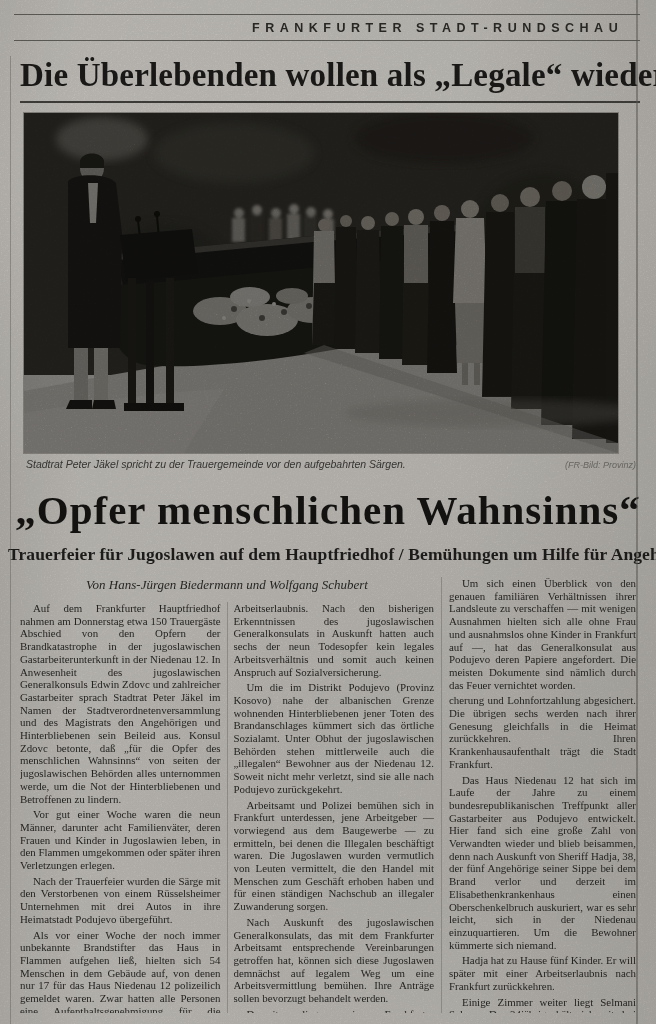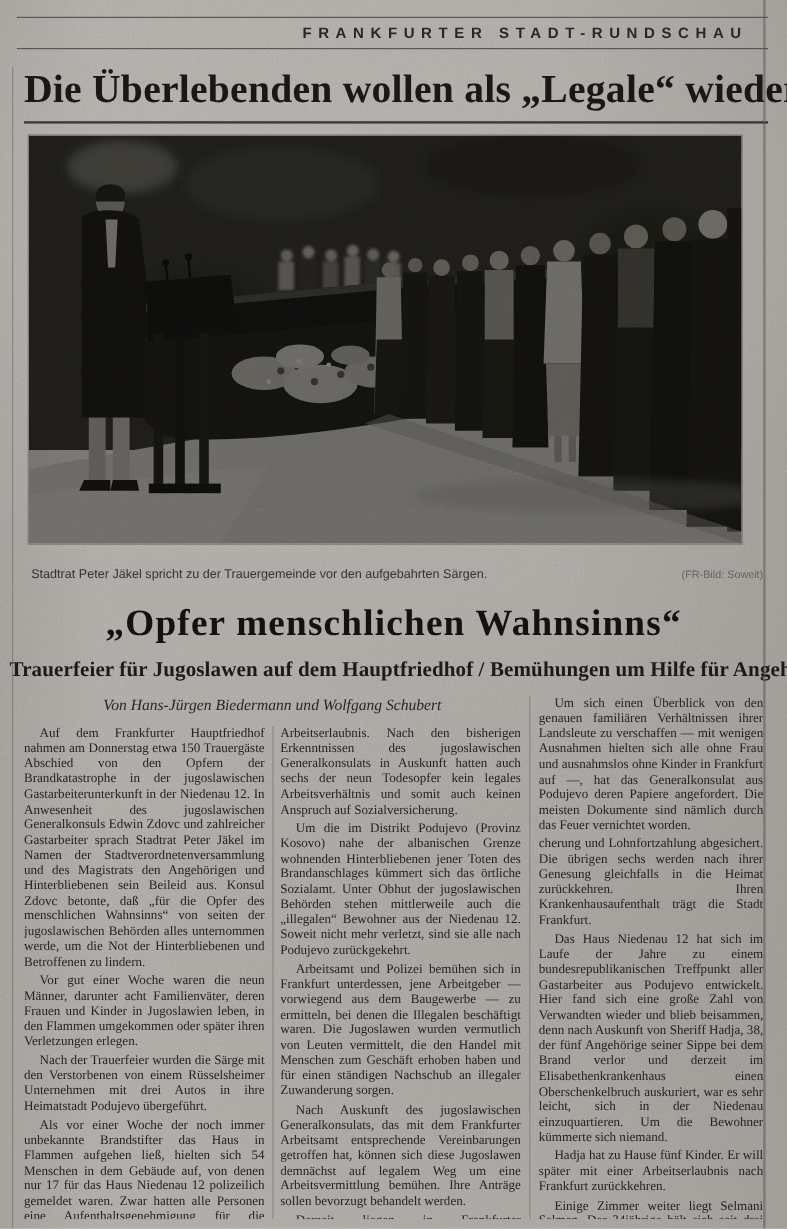--- a/index.html
+++ b/index.html
@@ -19,25 +19,25 @@
        font-size:12.5px;letter-spacing:5.5px;color:#2e2d2a;
        margin:6px 0 5px 252px;white-space:nowrap;}
   
   .lead-headline{font-size:33px;font-weight:bold;color:#1d1c1a;
        margin:14px 16px 0 20px;padding:2px 0 7px 0;
        border-bottom:2px solid #45433f;letter-spacing:.2px;white-space:nowrap;}
   
   .photo-figure{margin:10px 18px 0 24px;}
   .photo-svg{display:block;outline:1px solid #8f8c86;}
   .caption-row{display:flex;justify-content:space-between;align-items:baseline;
-       margin:20px 2px 0 2px;}
+       margin:5px 2px 0 2px;font-style:italic;}
   .caption{font-family:"Liberation Sans", sans-serif;font-size:10.5px;color:#3c3b38;}
   .credit{font-family:"Liberation Sans", sans-serif;font-size:9px;color:#75726c;}
   
-  .main-headline{font-size:31px;font-weight:bold;color:#161513;text-align:center;
+  .main-headline{font-size:41px;font-weight:bold;color:#161513;text-align:center;
        margin:16px 10px 0 10px;letter-spacing:1px;white-space:nowrap;}
   .sub-headline{font-size:17.5px;font-weight:bold;color:#201f1d;text-align:center;
        margin:10px 8px 0 8px;white-space:nowrap;letter-spacing:.1px;}
   
   .article-body{display:flex;margin:12px 20px 0 20px;height:436px;overflow:hidden;}
   .left-cols{width:414px;flex:none;display:flex;flex-direction:column;}
   .byline{font-style:italic;font-size:13px;text-align:center;color:#2c2b28;
        margin:0 0 9px 0;}
   .two-cols{display:flex;flex:1;overflow:hidden;}
   .col{flex:1;font-size:10.9px;line-height:12.7px;text-align:justify;
@@ -204,21 +204,21 @@
           </g>
         <rect x="582" y="60" width="12" height="270" fill="#23221d"></rect>
         <path d="M300,232 L594,330 L594,340 L280,240 Z" fill="#8f8c85" opacity=".5"></path>
         <ellipse cx="470" cy="300" rx="150" ry="14" fill="#8a877f" opacity=".35" filter="url(#soft)"></ellipse>
       </g>
 
       <rect width="594" height="340" filter="url(#grain)" opacity=".3"></rect>
     </svg>
     <figcaption class="caption-row">
       <span class="caption">Stadtrat Peter Jäkel spricht zu der Trauergemeinde vor den aufgebahrten Särgen.</span>
-      <span class="credit">(FR-Bild: Soweit)</span>
+      <span class="credit">(FR-Bild: Provinz)</span>
     </figcaption>
   </figure>
 
   <div class="main-headline">„Opfer menschlichen Wahnsinns“</div>
   <div class="sub-headline">Trauerfeier für Jugoslawen auf dem Hauptfriedhof / Bemühungen um Hilfe für Angehörige</div>
 
   <div class="article-body">
     <div class="left-cols">
       <div class="byline">Von Hans-Jürgen Biedermann und Wolfgang Schubert</div>
       <div class="two-cols">

